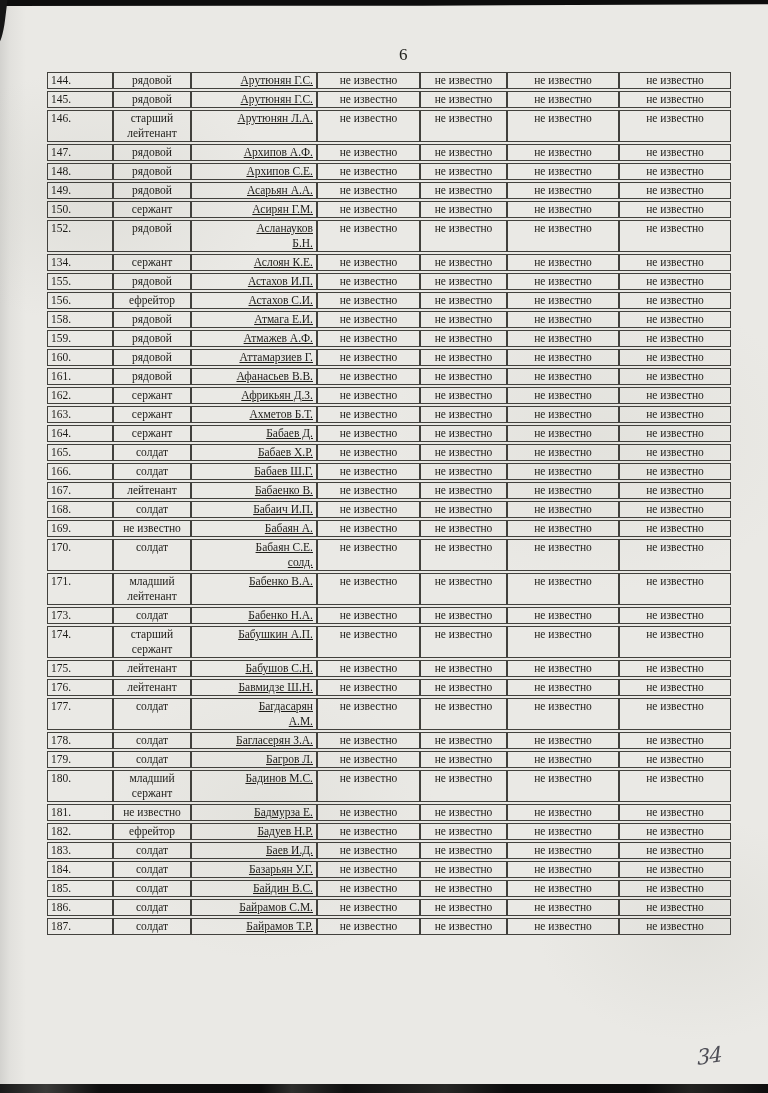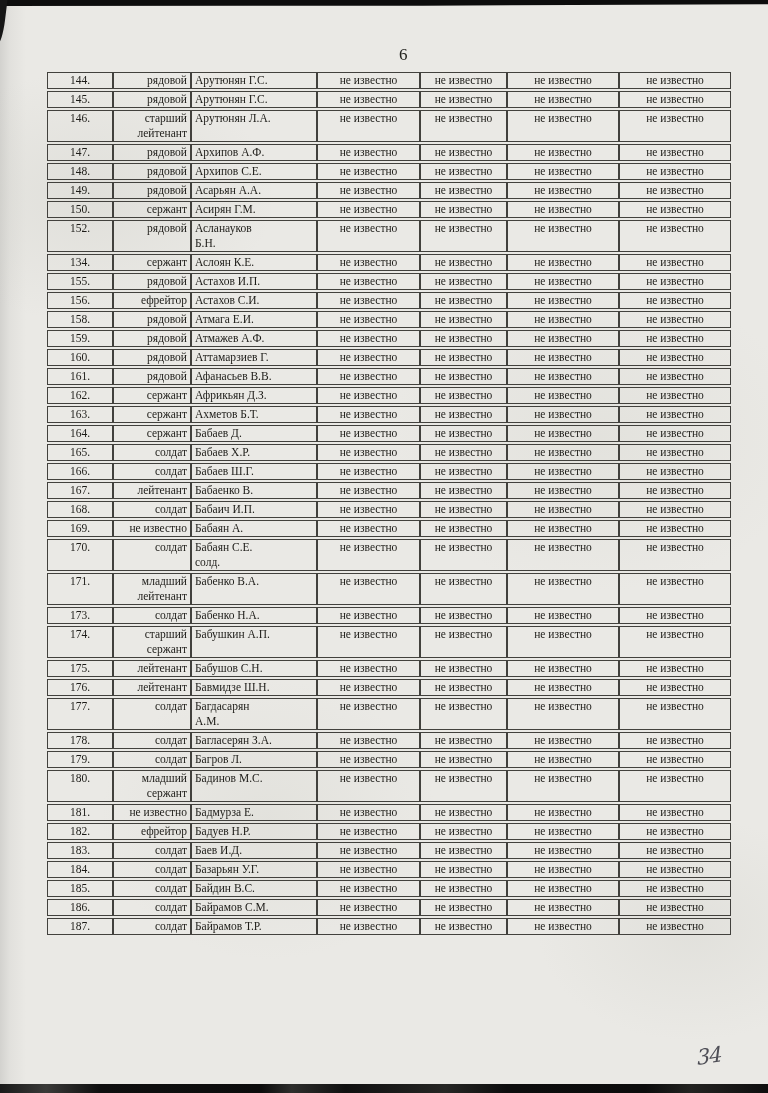--- a/index.html
+++ b/index.html
@@ -52,23 +52,23 @@
   table.roster td {
     border: 1px solid #42413d;
     font-size: 11.5px;
     line-height: 15px;
     color: #1d1c18;
     vertical-align: top;
     white-space: pre-line;
     padding: 0 3px;
     overflow: hidden;
   }
-  td.c-num  { text-align: center;  padding-right: 8px; }
-  td.c-rank { text-align: right; }
-  td.c-name { text-align: left;   padding-left: 6px; }
+  td.c-num  { text-align: left;  padding-right: 8px; }
+  td.c-rank { text-align: center; }
+  td.c-name { text-align: right;   padding-left: 6px; text-decoration: underline; }
   td.c-unk  { text-align: center; }
   .handwritten-note {
     position: absolute; top: 1044px; left: 697px;
     font-family: "DejaVu Serif", serif;
     font-style: italic;
     font-size: 21px;
     color: #4e4e56;
     transform: rotate(-9deg) skewX(-6deg);
     letter-spacing: -1px;
   }

